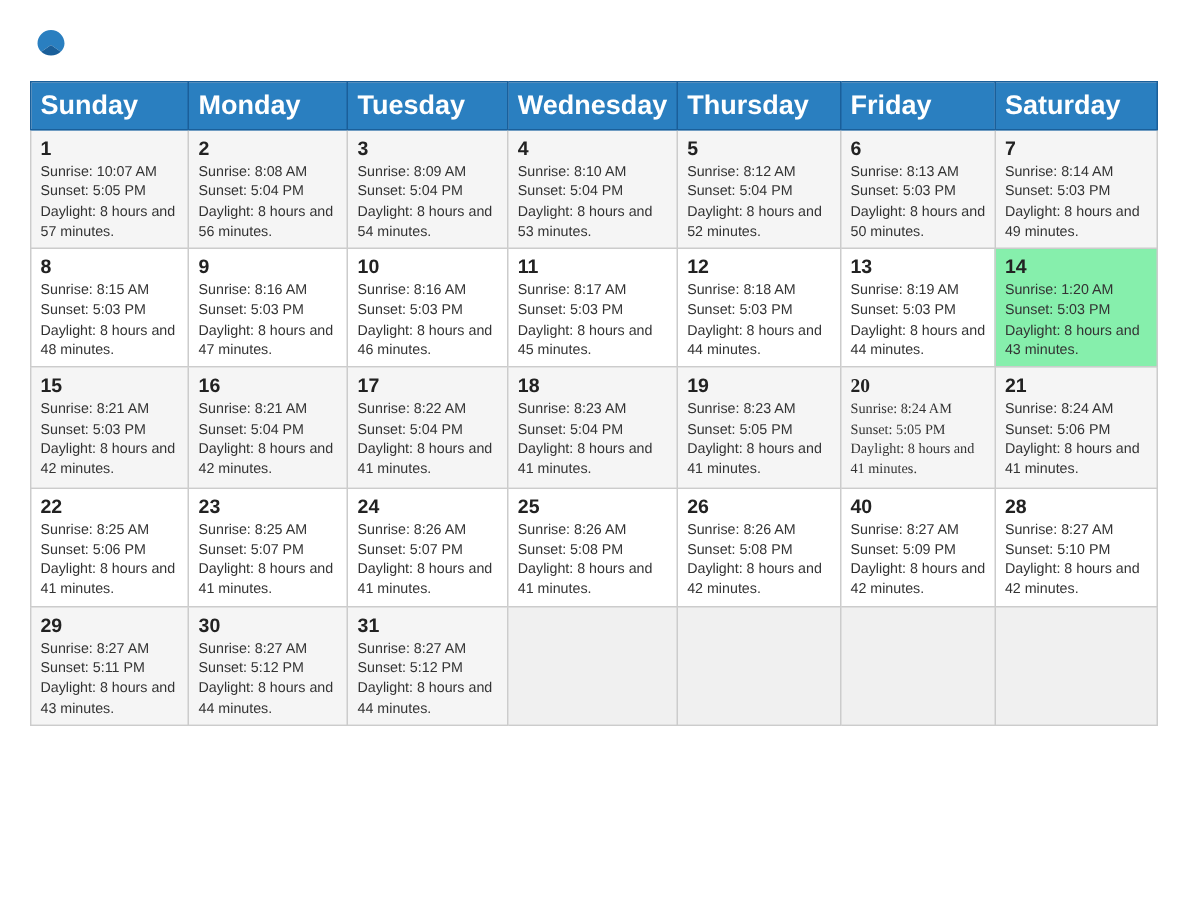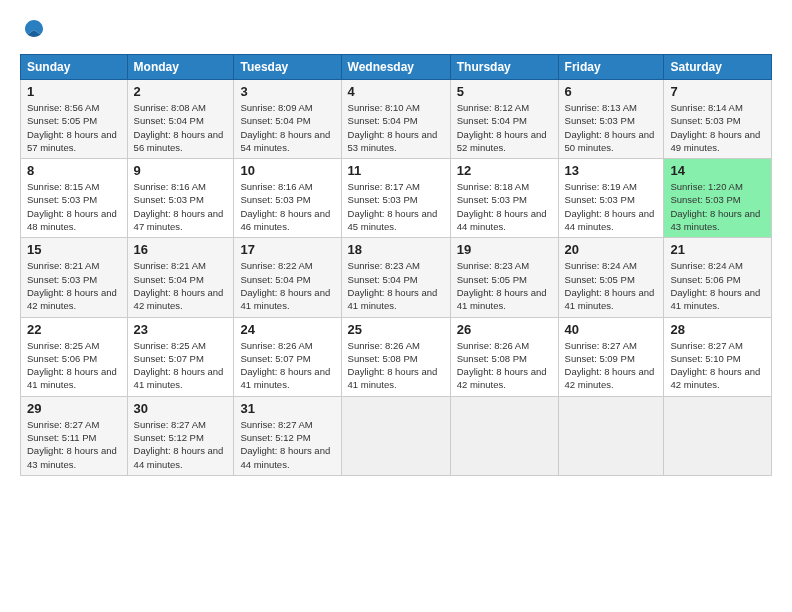--- a/index.html
+++ b/index.html
@@ -53,21 +53,21 @@
       color: #555;
     }
     .calendar {
       width: 100%;
       border-collapse: collapse;
       font-size: 10px;
     }
     .calendar th {
       background: #2a7fc0;
       color: #fff;
-      font-size: 12px;
+      font-size: 18px;
       font-weight: bold;
       padding: 5px 6px;
       text-align: left;
       border: 1px solid #1a5f9a;
     }
     .calendar td {
       border: 1px solid #ccc;
       padding: 4px 6px;
       vertical-align: top;
       width: 113px;
@@ -126,21 +126,21 @@
           <th>Wednesday</th>
           <th>Thursday</th>
           <th>Friday</th>
           <th>Saturday</th>
         </tr>
     </thead>
     <tbody id="calendar-body">
         <tr>
           <td style="background: rgb(245, 245, 245);">
             <span class="day-number">1</span>
-            <div class="day-info" style="white-space: pre-line;">Sunrise: 8:56 AM
+            <div class="day-info" style="white-space: pre-line;">Sunrise: 10:07 AM
 Sunset: 5:05 PM
 Daylight: 8 hours and 57 minutes.</div>
           </td>
           <td style="background: rgb(245, 245, 245);">
             <span class="day-number">2</span>
             <div class="day-info" style="white-space: pre-line;">Sunrise: 8:08 AM
 Sunset: 5:04 PM
 Daylight: 8 hours and 56 minutes.</div>
           </td>
           <td style="background: rgb(245, 245, 245);">
@@ -242,21 +242,21 @@
             <div class="day-info" style="white-space: pre-line;">Sunrise: 8:23 AM
 Sunset: 5:04 PM
 Daylight: 8 hours and 41 minutes.</div>
           </td>
           <td style="background: rgb(245, 245, 245);">
             <span class="day-number">19</span>
             <div class="day-info" style="white-space: pre-line;">Sunrise: 8:23 AM
 Sunset: 5:05 PM
 Daylight: 8 hours and 41 minutes.</div>
           </td>
-          <td style="background: rgb(245, 245, 245);">
+          <td style="background: rgb(245, 245, 245); font-family: Liberation Serif, serif;">
             <span class="day-number">20</span>
             <div class="day-info" style="white-space: pre-line;">Sunrise: 8:24 AM
 Sunset: 5:05 PM
 Daylight: 8 hours and 41 minutes.</div>
           </td>
           <td style="background: rgb(245, 245, 245);">
             <span class="day-number">21</span>
             <div class="day-info" style="white-space: pre-line;">Sunrise: 8:24 AM
 Sunset: 5:06 PM
 Daylight: 8 hours and 41 minutes.</div>

